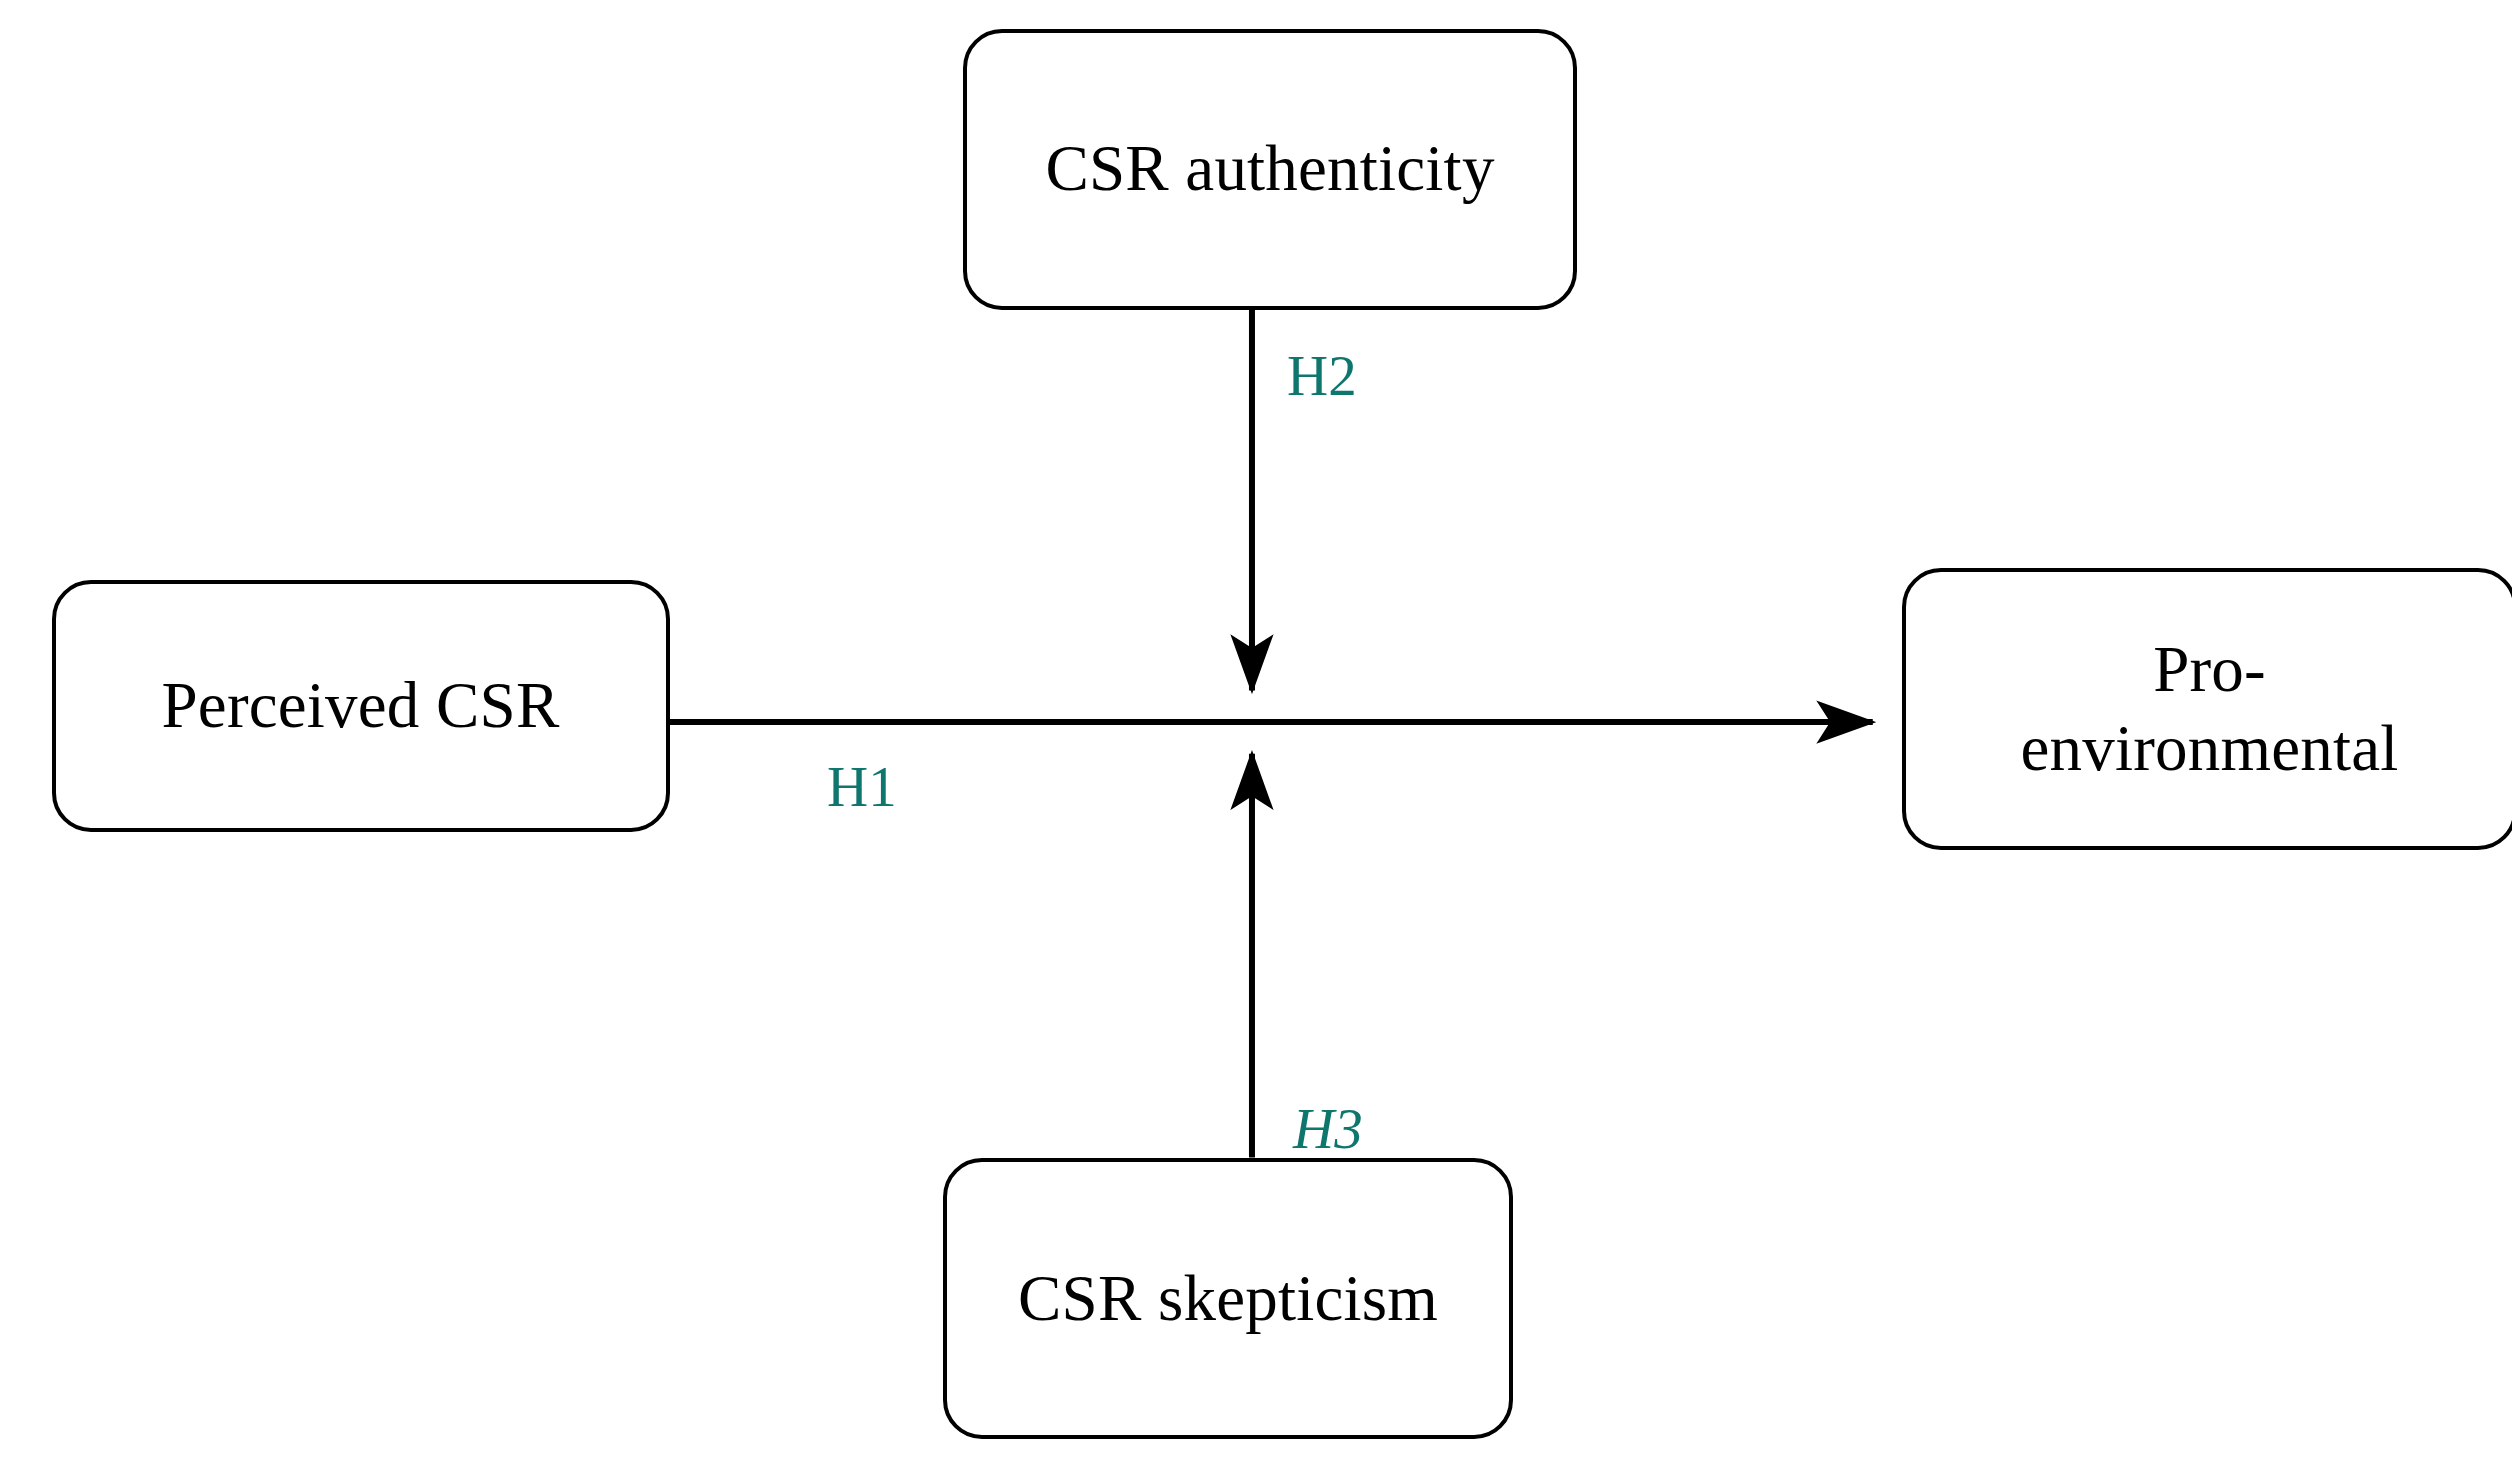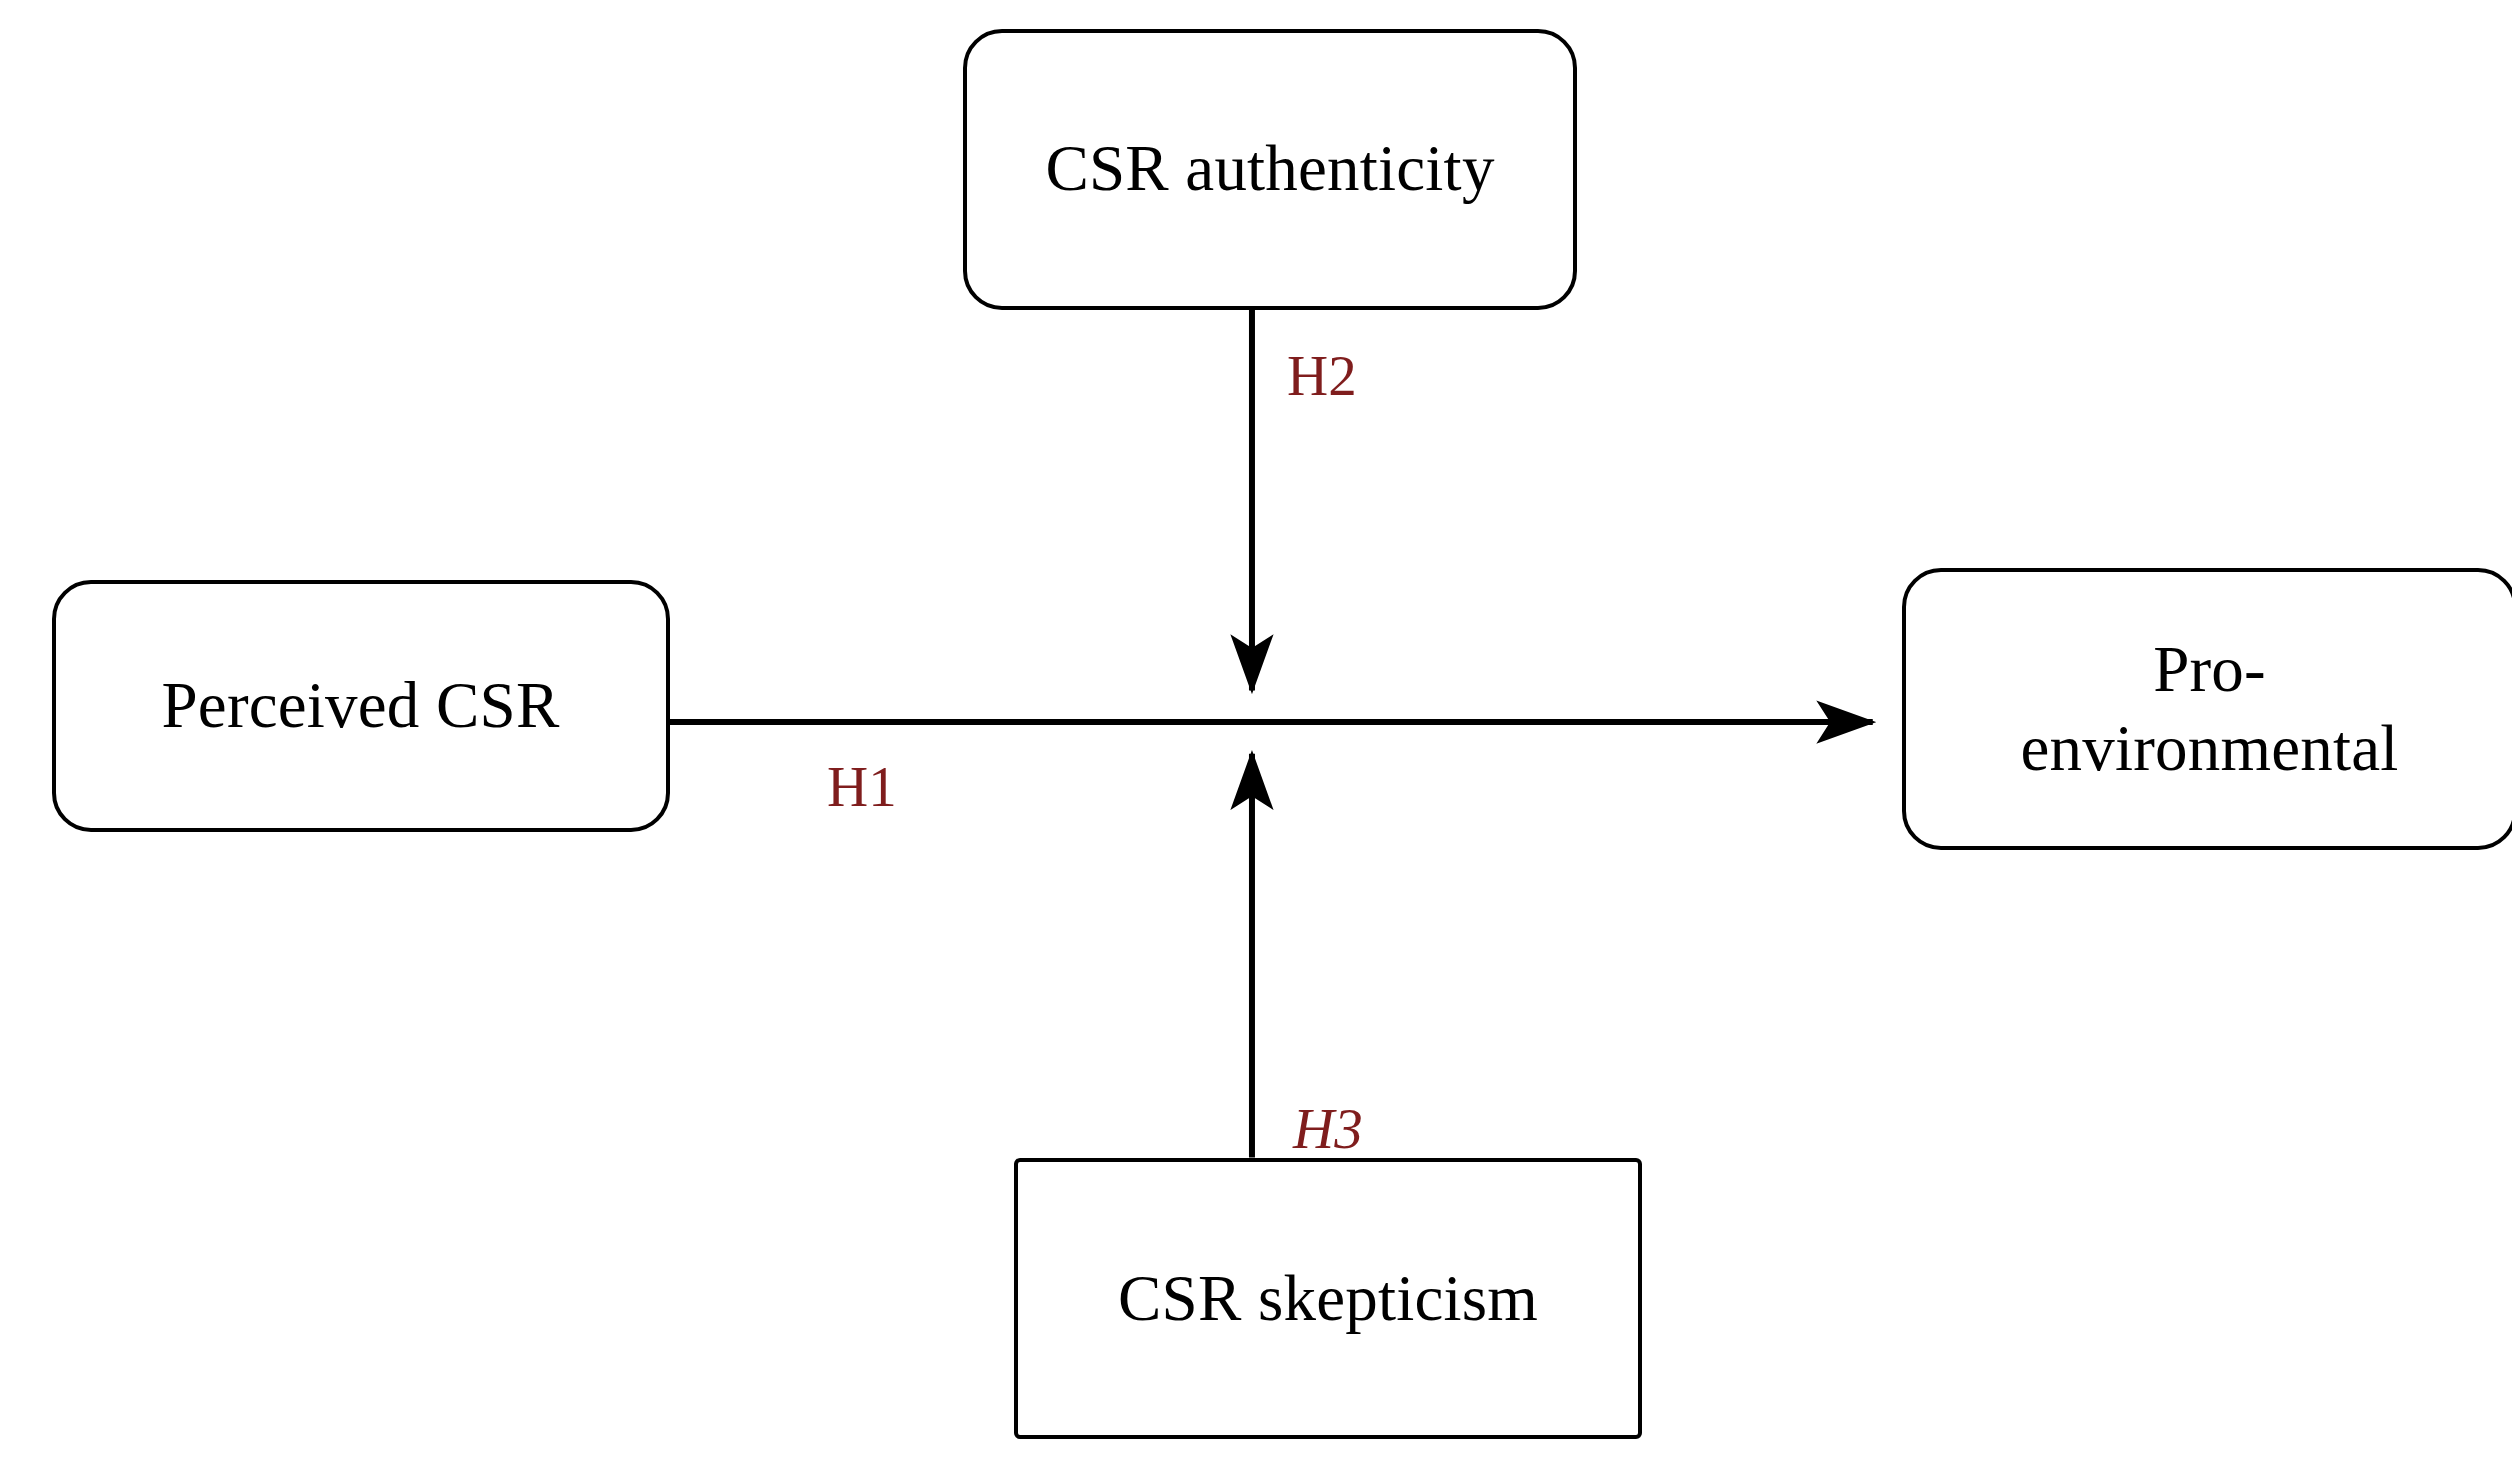--- a/index.html
+++ b/index.html
@@ -36,38 +36,38 @@
     padding: 0 13.5px;
   }
   .node-box .label-text {
     display: block;
     width: 100%;
   }
 
   #box-authenticity { left: 934px; top: 28.5px;   width: 614px; height: 281px; }
   #box-perceived    { left: 22.5px;   top: 580px;  width: 618px; height: 252px; }
   #box-pro-env      { left: 1873px; top: 568px;  width: 615px; height: 282px; }
-  #box-skepticism   { left: 985px; top: 1158px; width: 628px; height: 281px; border-radius: 6px; }
+  #box-skepticism   { left: 914px; top: 1158px; width: 570px; height: 281px; }
 
   
   #connectors {
     position: absolute;
     left: 0;
     top: 0;
     width: 2512px;
     height: 1463px;
     pointer-events: none;
   }
 
   
   .h-label {
     position: absolute;
     font-size: 57px;
     font-family: "Liberation Serif", "DejaVu Serif", serif;
-    color: #7f1d1d;
+    color: #0f766e;
     white-space: nowrap;
     line-height: 1;
   }
   #label-h1 { left: 798px; top: 758px; }
   #label-h2 { left: 1258px; top: 347px; }
   #label-h3 { left: 1264px; top: 1100px; font-style: italic; }
 </style>
 </head>
 <body>
 

